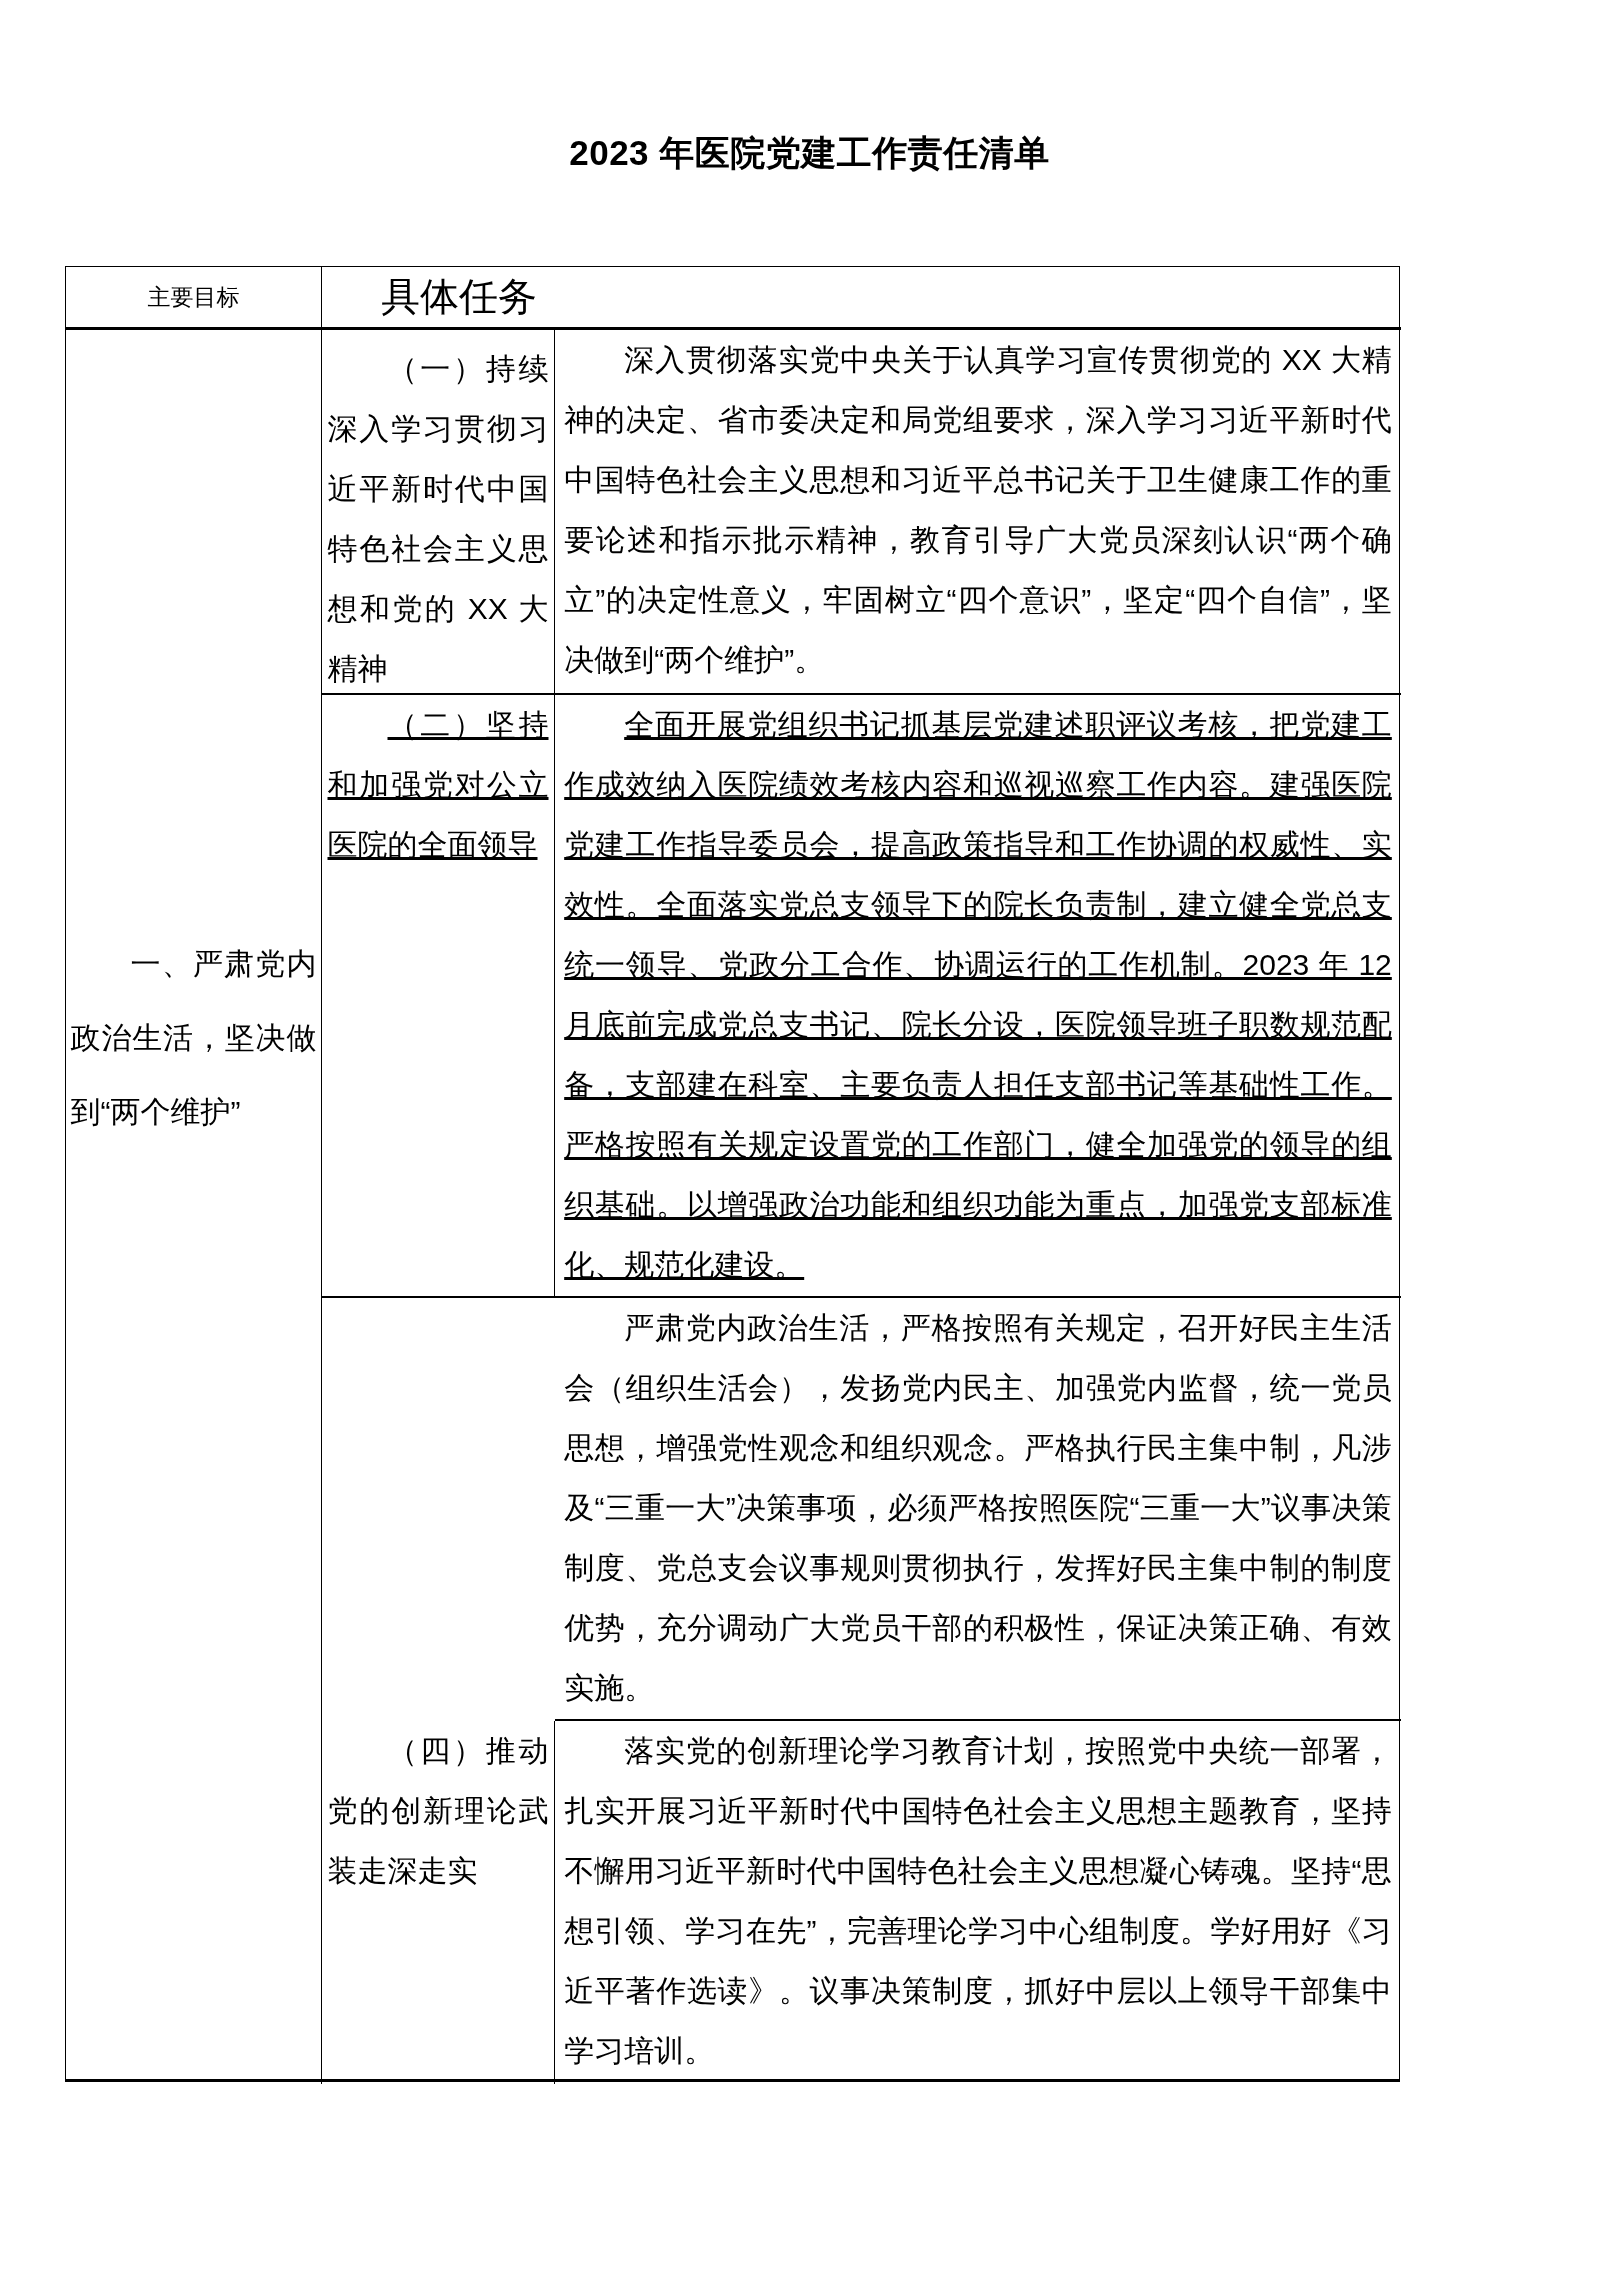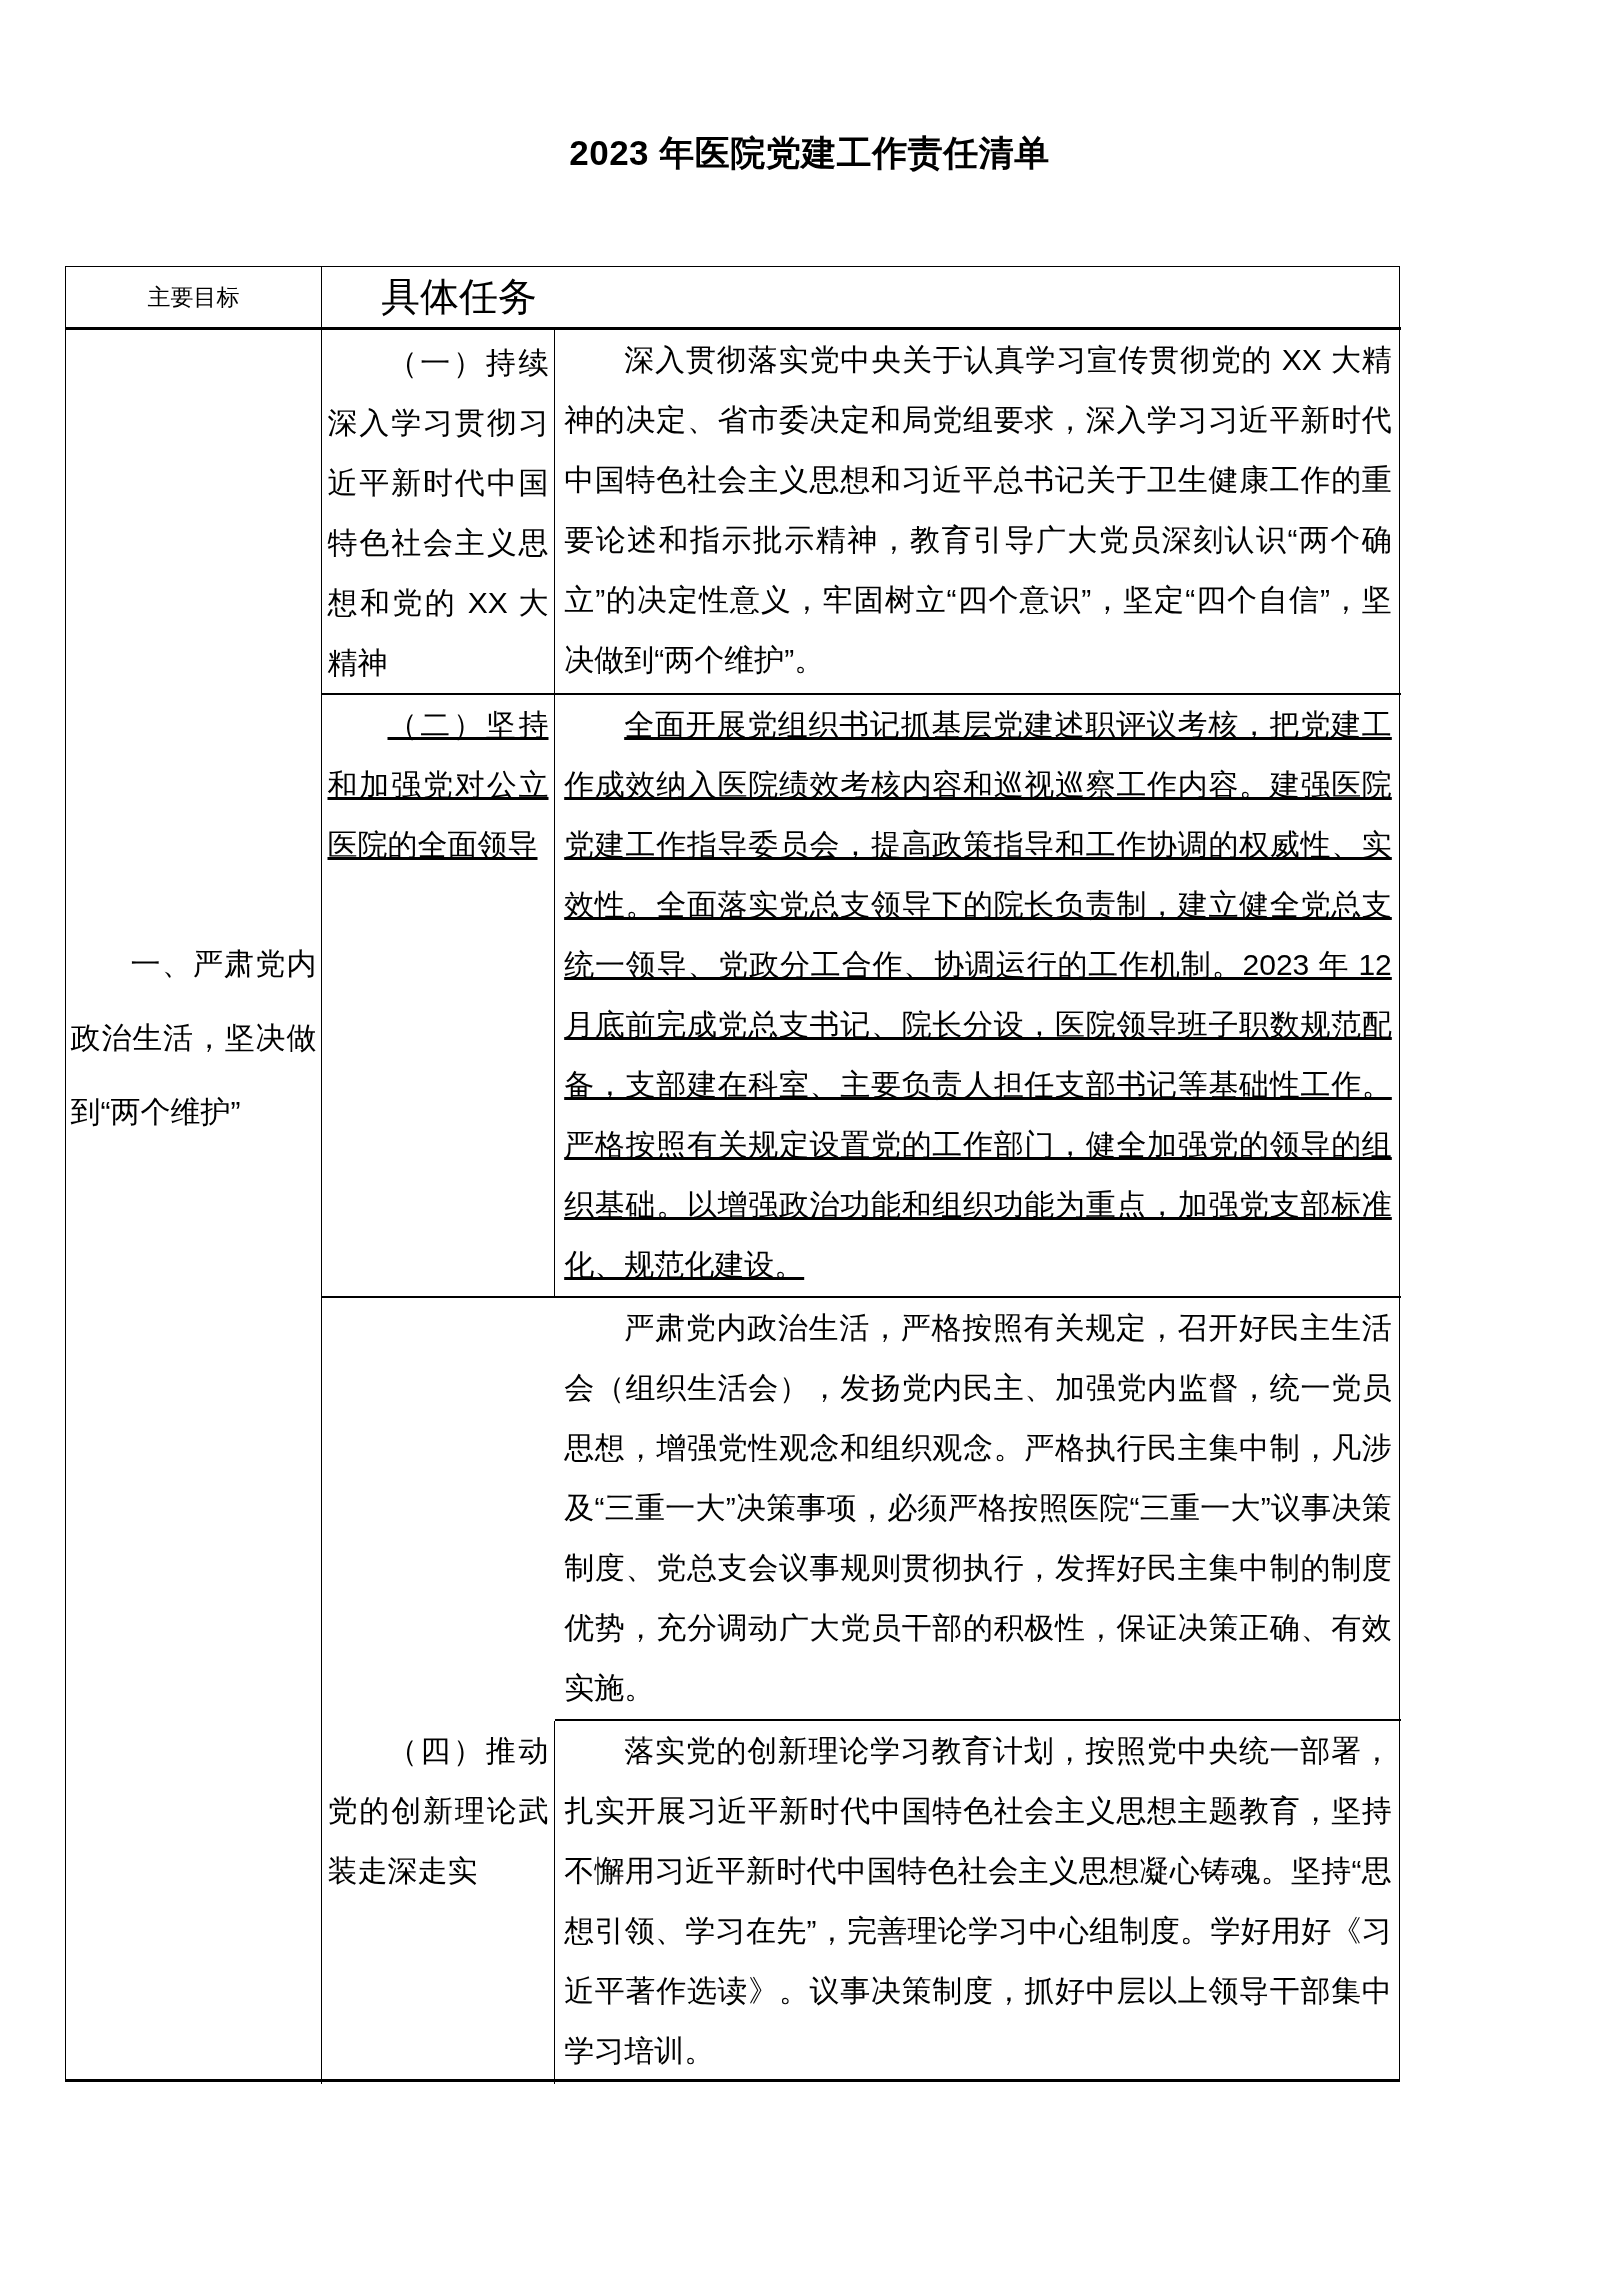--- a/index.html
+++ b/index.html
@@ -72,21 +72,21 @@
   .task-detail{
     grid-column:3;
     display:flex;flex-direction:column;justify-content:flex-start;
     padding:0 9.2px;
     line-height:60px;
   }
   .row2{grid-row:2;border-bottom:2.8px solid #000;}
   .row3{grid-row:3;border-bottom:2.8px solid #000;text-decoration:underline;}
   .row4{grid-row:4;border-bottom:2.8px solid #000;}
   .row5{grid-row:5;}
-  .task-name.row2{justify-content:flex-end;padding-top:15px;}
+  .task-name.row2{justify-content:center;padding-top:15px;}
 </style>
 </head>
 <body>
 
 <div class="page">
 
   <div class="doc-title">2023 年医院党建工作责任清单</div>
 
   <div class="resp-table">
 

